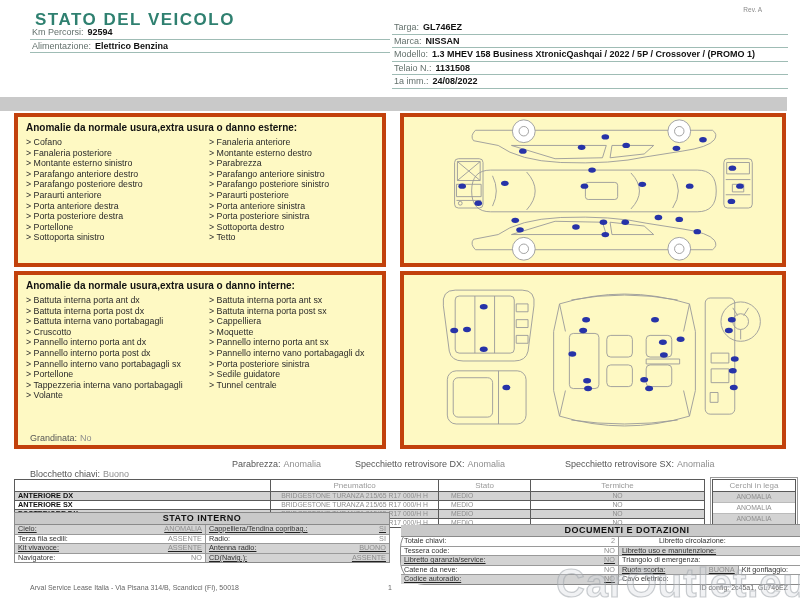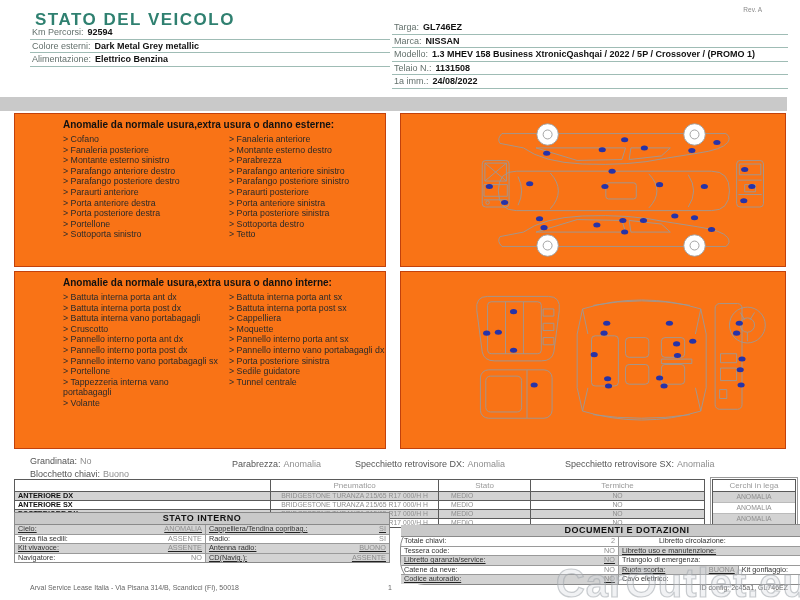--- a/index.html
+++ b/index.html
@@ -13,38 +13,38 @@
   #left-fields{left:30px;top:26px;width:360px;}
   #right-fields{left:392px;top:21px;width:396px;}
   .field-row{border-bottom:1px solid #9fbcb5;padding:1px 0 1px 2px;font-size:9px;line-height:10.5px;}
   .field-label{color:#63706c;margin-right:4px;}
   .field-value{font-weight:bold;color:#111;margin-top:24px;}
 
   
   #band{left:0;top:97px;width:787px;height:14px;background:#c9c9c9;}
 
   
-  .panel{position:absolute;border:1px solid #c2410c;background:#f97316;box-sizing:border-box;padding-left:40px;}
+  .panel{position:absolute;border:4px solid #c2410c;background:#fef9c3;box-sizing:border-box;}
   #ext-box{left:14px;top:113px;width:372px;height:154px;}
   #ext-diagram{left:400px;top:113px;width:386px;height:154px;}
   #int-box{left:14px;top:271px;width:372px;height:178px;}
   #int-diagram{left:400px;top:271px;width:386px;height:178px;}
   .anomaly-title{font-weight:bold;font-size:10px;color:#111;padding:5px 8px 4px 8px;}
   .anomaly-cols{display:flex;padding:0 0 0 8px;}
   .col-a{width:176px;}
   .col-b{width:176px;margin-left:10px;}
   .anomaly-item{font-size:8.8px;line-height:10.6px;color:#2a2a2a;}
   .anomaly-item::before{content:"> ";}
   .diagram-svg{width:100%;height:100%;display:block;}
 
   
   .sum-field{position:absolute;font-size:9px;white-space:nowrap;}
   .sum-label{color:#555;}
   .sum-value{color:#8e8e8e;margin-left:3px;}
-  #sum-0{left:30px;top:456px;} #sum-1{left:30px;top:469px;}
+  #sum-0{left:30px;top:433px;} #sum-1{left:30px;top:469px;}
   #sum-2{left:232px;top:459px;} #sum-3{left:355px;top:459px;} #sum-4{left:565px;top:459px;}
 
   
   #tire-table{left:14px;top:479px;width:690px;border-collapse:collapse;table-layout:fixed;}
   #tire-table th{border:1px solid #5a5a5a;font-weight:normal;color:#9a9a9a;font-size:8px;height:11px;padding:0;}
   #tire-table td{border:1px solid #5a5a5a;font-size:6.8px;color:#8e8e8e;height:8px;padding:0 3px;line-height:8px;}
   #tire-table td.pos{font-weight:bold;color:#111;font-size:7.3px;}
   #tire-table td.spec{text-align:center;}
   #tire-table td.stato{padding-left:12px;}
   #tire-table td.termiche{text-align:center;}
@@ -79,21 +79,20 @@
 </head>
 <body>
 
 <div id="page">
 
   <div id="doc-title" class="abs">STATO DEL VEICOLO</div>
   <div id="rev" class="abs">Rev. A</div>
 
   <div id="left-fields" class="abs">
     <div class="field-row"><span class="field-label">Km Percorsi:</span><span class="field-value">92594</span></div>
-    <div class="field-row"><span class="field-label">Colore esterni:</span><span class="field-value">Dark Metal Grey metallic</span></div>
     <div class="field-row"><span class="field-label">Alimentazione:</span><span class="field-value">Elettrico Benzina</span></div>
   </div>
 
   <div id="right-fields" class="abs">
     <div class="field-row"><span class="field-label">Targa:</span><span class="field-value">GL746EZ</span></div>
     <div class="field-row"><span class="field-label">Marca:</span><span class="field-value">NISSAN</span></div>
     <div class="field-row"><span class="field-label">Modello:</span><span class="field-value">1.3 MHEV 158 Business XtronicQashqai / 2022 / 5P / Crossover / (PROMO 1)</span></div>
     <div class="field-row"><span class="field-label">Telaio N.:</span><span class="field-value">1131508</span></div>
     <div class="field-row"><span class="field-label">1a imm.:</span><span class="field-value">24/08/2022</span></div>
   </div>

